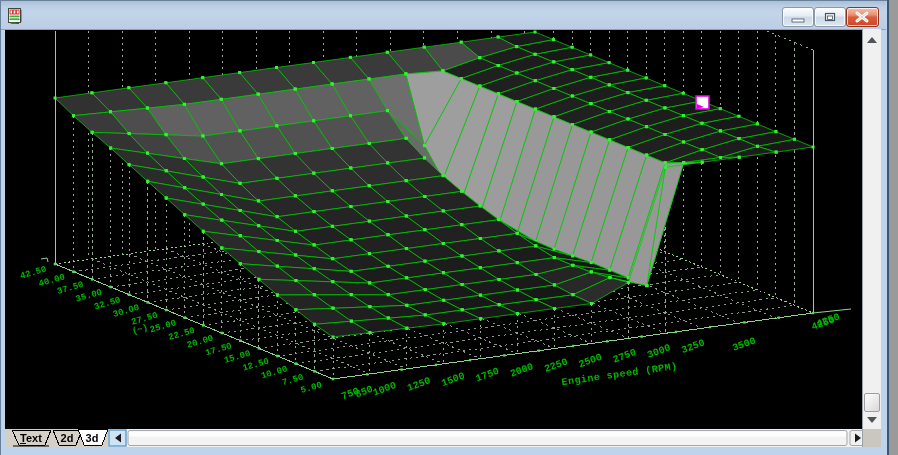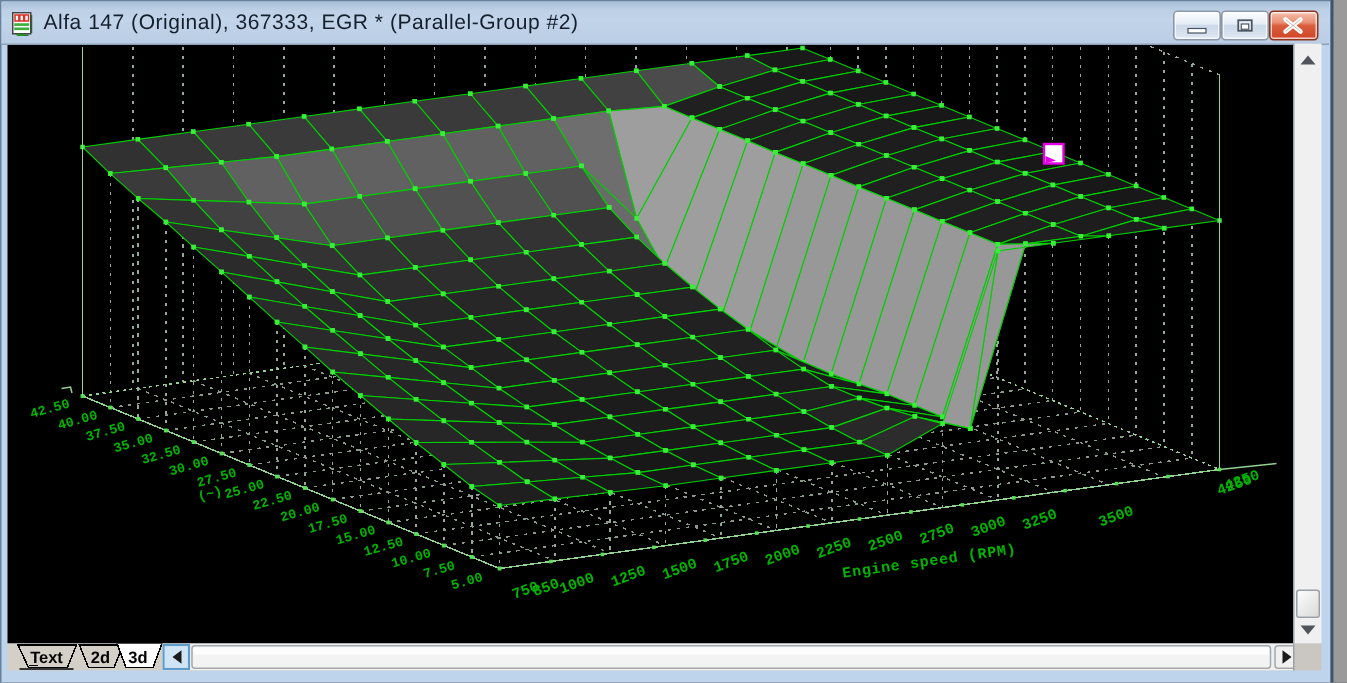--- a/index.html
+++ b/index.html
@@ -30,21 +30,20 @@
     <rect x="1.5" y="0.5" width="12" height="14" fill="#ffffff" stroke="#444" stroke-width="1"></rect>
     <rect x="2.5" y="1.5" width="10" height="5" fill="#d92f24"></rect>
     <rect x="3.5" y="2.5" width="1.6" height="3" fill="#fff"></rect>
     <rect x="6.7" y="2.5" width="1.6" height="3" fill="#fff"></rect>
     <rect x="9.9" y="2.5" width="1.6" height="3" fill="#fff"></rect>
     <rect x="2.5" y="7.5" width="10" height="1.8" fill="#3fae3f"></rect>
     <rect x="2.5" y="10.3" width="10" height="1.8" fill="#3fae3f"></rect>
     <path d="M4 14.5 l1.5 1.5 h4 l-1 -1.5 z" fill="#1f8f1f"></path>
    </svg>
  </div>
- <div id="title2" style="position:absolute;left:29px;top:6px;font-size:14px;letter-spacing:0.35px;color:#15202e;">Alfa 147 (Original), 367333, EGR * (Parallel-Group #2)</div>
  <div id="bmin" class="btn">
       <svg class="glyph" width="30" height="18">
         <rect x="9" y="11" width="12" height="3" fill="#fff" stroke="#46525f" stroke-width="0.8"></rect>
       </svg>
     </div>
  <div id="bmax" class="btn">
       <svg class="glyph" width="30" height="18">
         <rect x="10.5" y="5.5" width="9" height="7" fill="#eef3f9" stroke="#4a5662" stroke-width="1.2"></rect>
         <rect x="12.5" y="8" width="5" height="3.5" fill="#fff" stroke="#4a5662" stroke-width="0.8"></rect>
       </svg>

